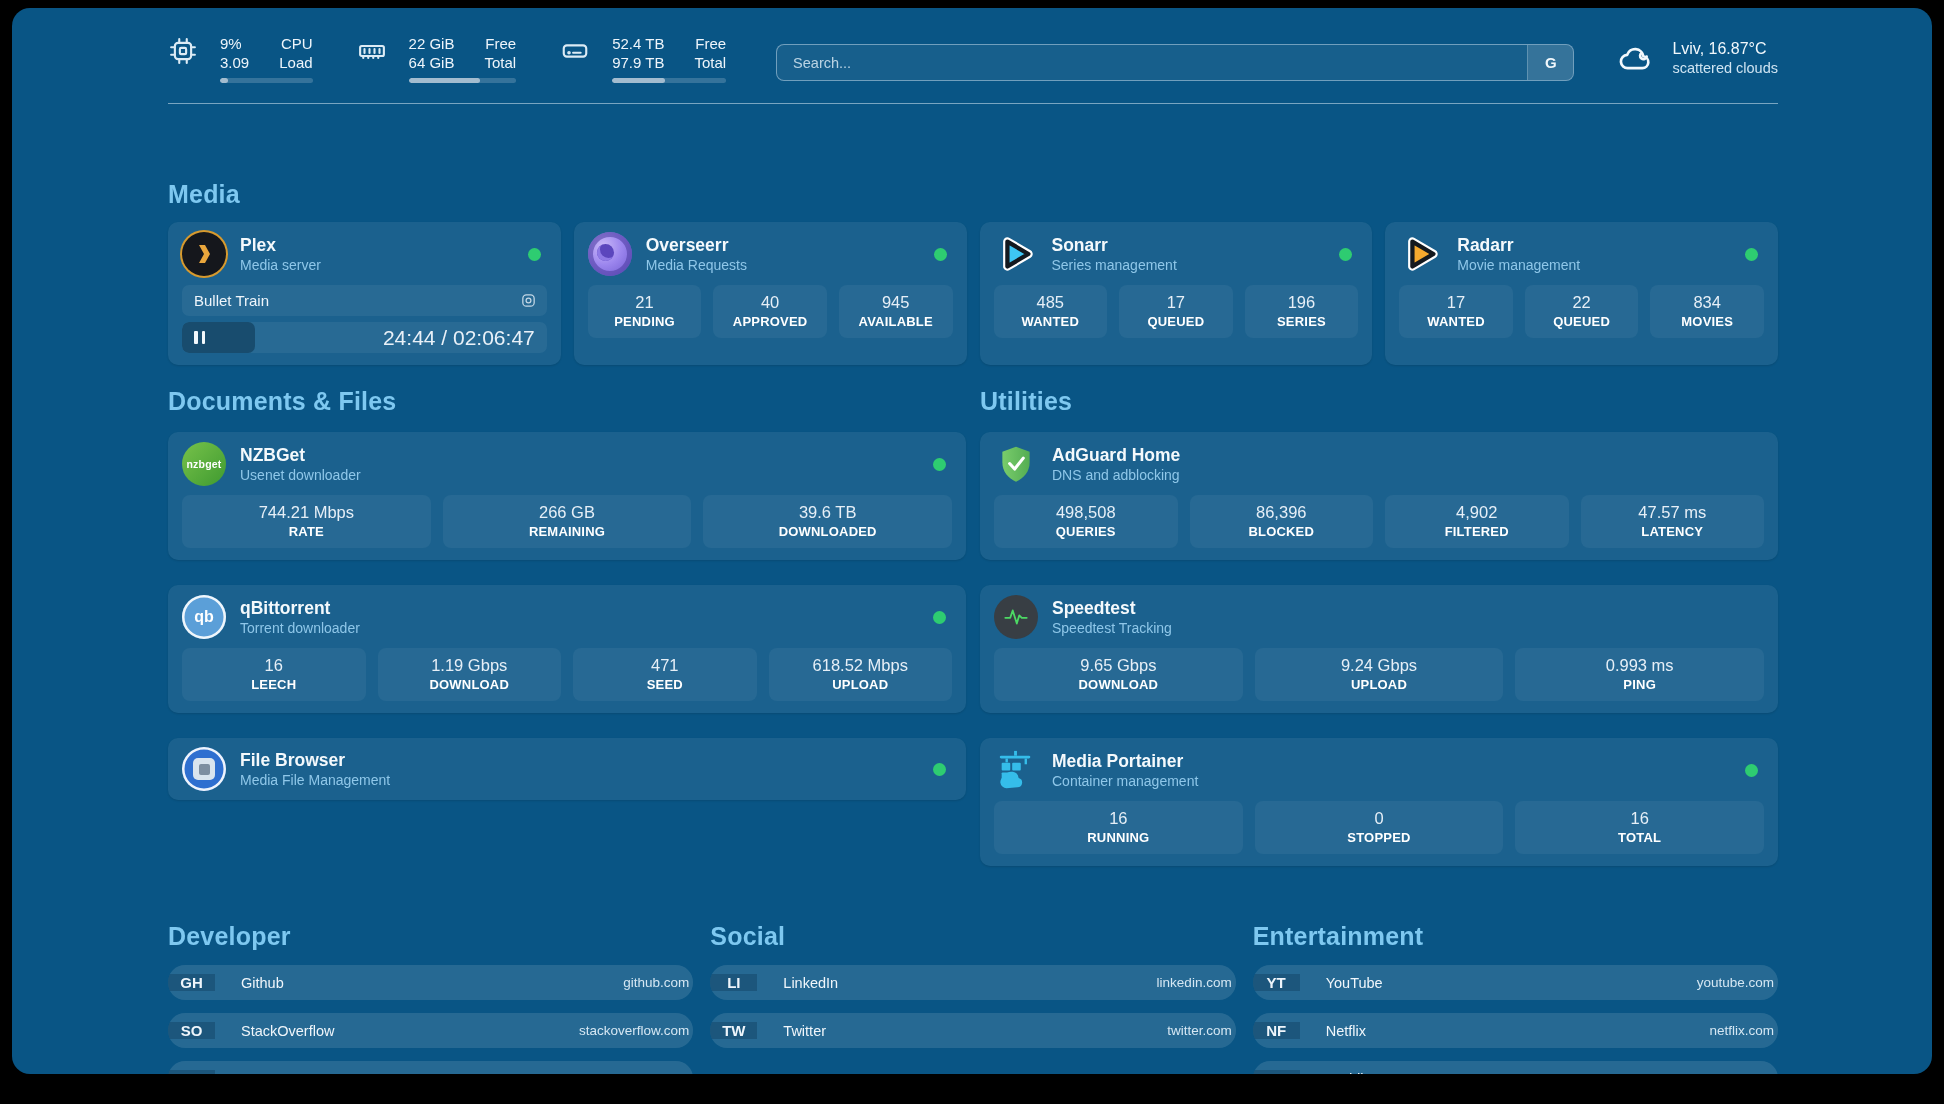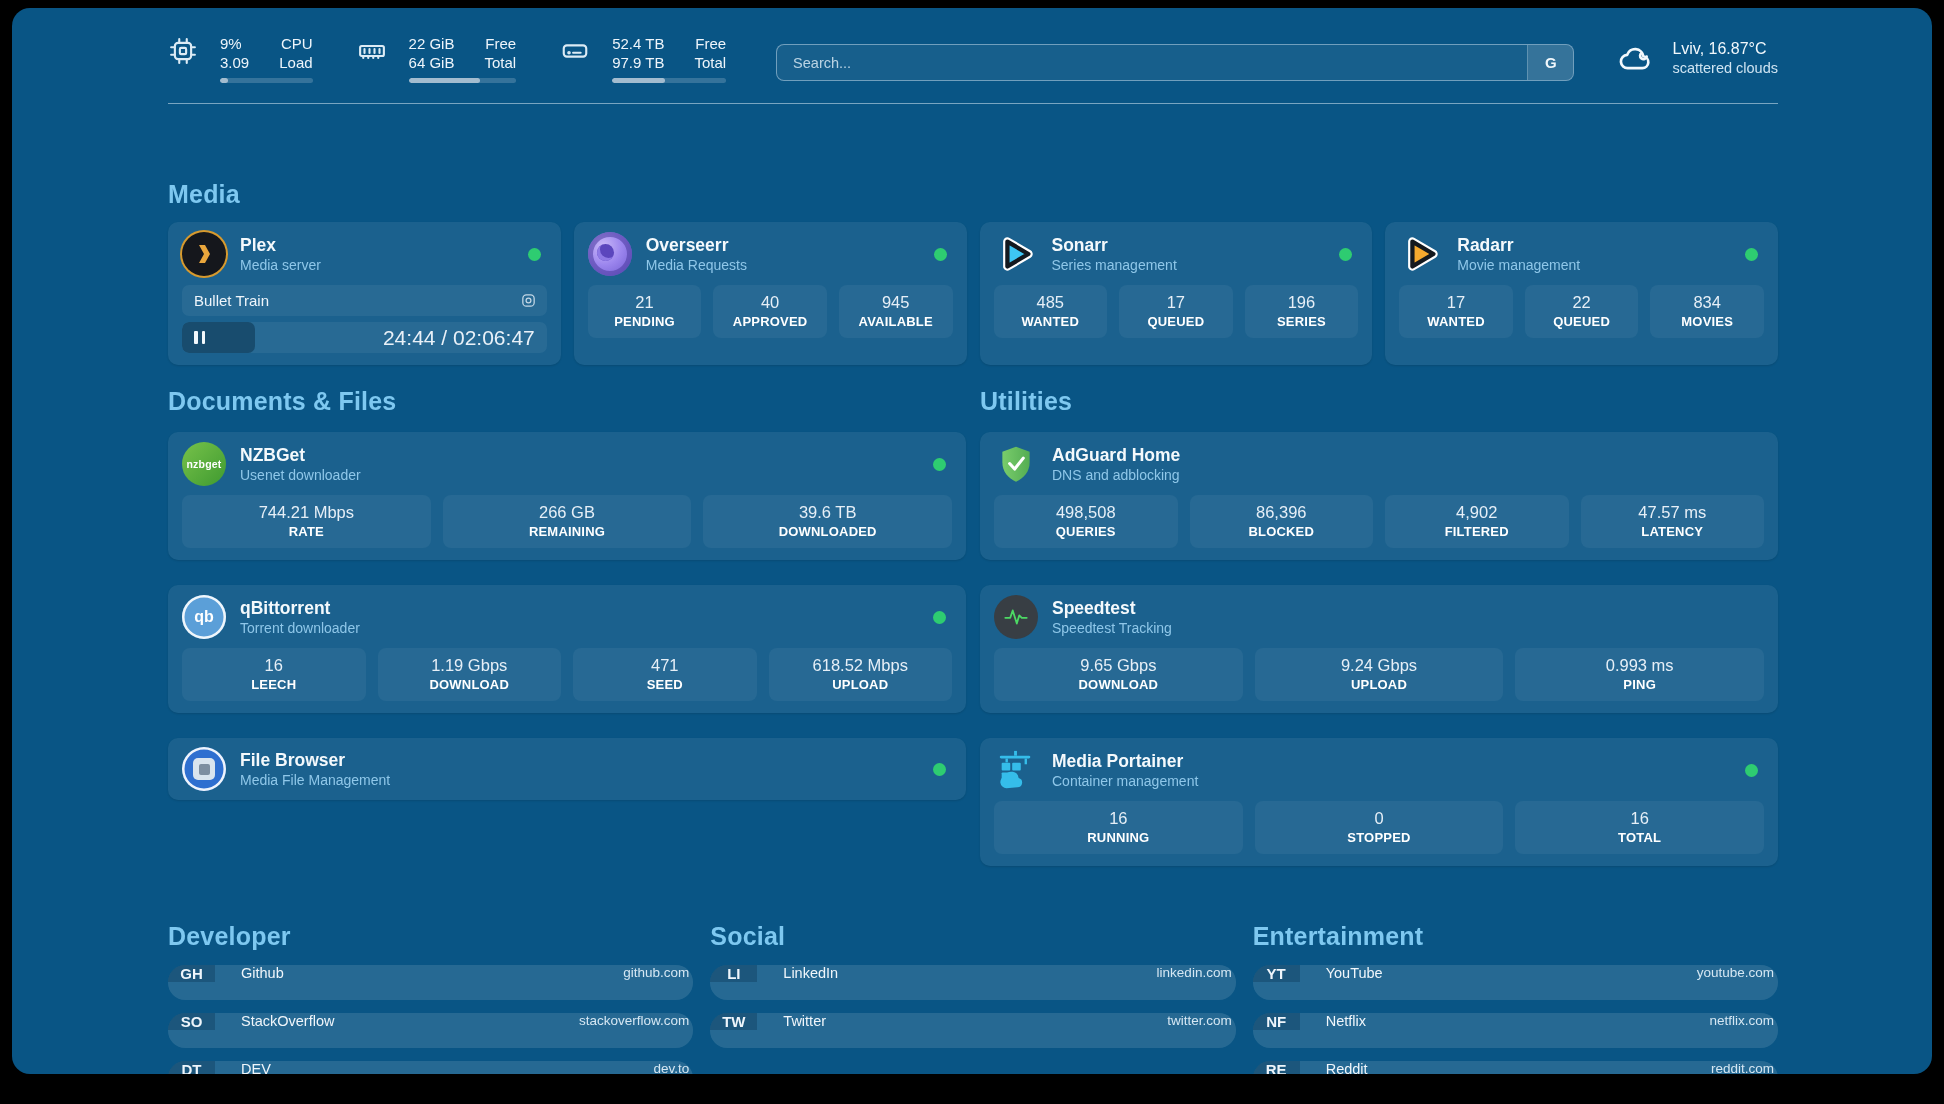--- a/index.html
+++ b/index.html
@@ -76,21 +76,21 @@
   .np-time { position:absolute; right:12px; top:0; line-height:31px; font-size:21px; color:#e9f1f8; }
 
   
   .two-col { margin-top:22px; display:grid; grid-template-columns:1fr 1fr; gap:14px; align-items:start; }
   .col-stack { display:flex; flex-direction:column; gap:25px; margin-top:16px; }
   .card.compact { padding:9px 14px; }
 
   
   .bookmarks { margin-top:56px; display:grid; grid-template-columns:repeat(3,1fr); gap:17px; }
   .bm-rows { margin-top:14px; display:flex; flex-direction:column; gap:13px; }
-  .bm-row { display:flex; align-items:flex-start; height:35px; border-radius:17px; overflow:hidden;
+  .bm-row { display:flex; align-items:center; height:35px; border-radius:17px; overflow:hidden;
             background:rgba(255,255,255,0.12); cursor:pointer; }
   .bm-abbr { width:47px; flex:0 0 47px; background:rgba(4,39,64,0.28); display:flex; align-items:center;
              justify-content:center; font-size:15px; font-weight:600; color:#eef5fb; }
   .bm-label { flex:1; display:flex; align-items:center; padding-left:26px; font-size:14.5px; color:#f0f6fb; }
   .bm-url { display:flex; align-items:center; padding-right:4px; font-size:13.5px; color:#d5e7f3; }
 
   
   .circle { border-radius:50%; width:44px; height:44px; display:flex; align-items:center; justify-content:center; }
   .plex-bg { background:#15171c; box-shadow:0 0 0 2px #d79a2e; }
   .overseerr-bg { background:radial-gradient(circle at 34% 32%, #c9b8f8 0%, #9c86ee 45%, #6a55cd 100%);

